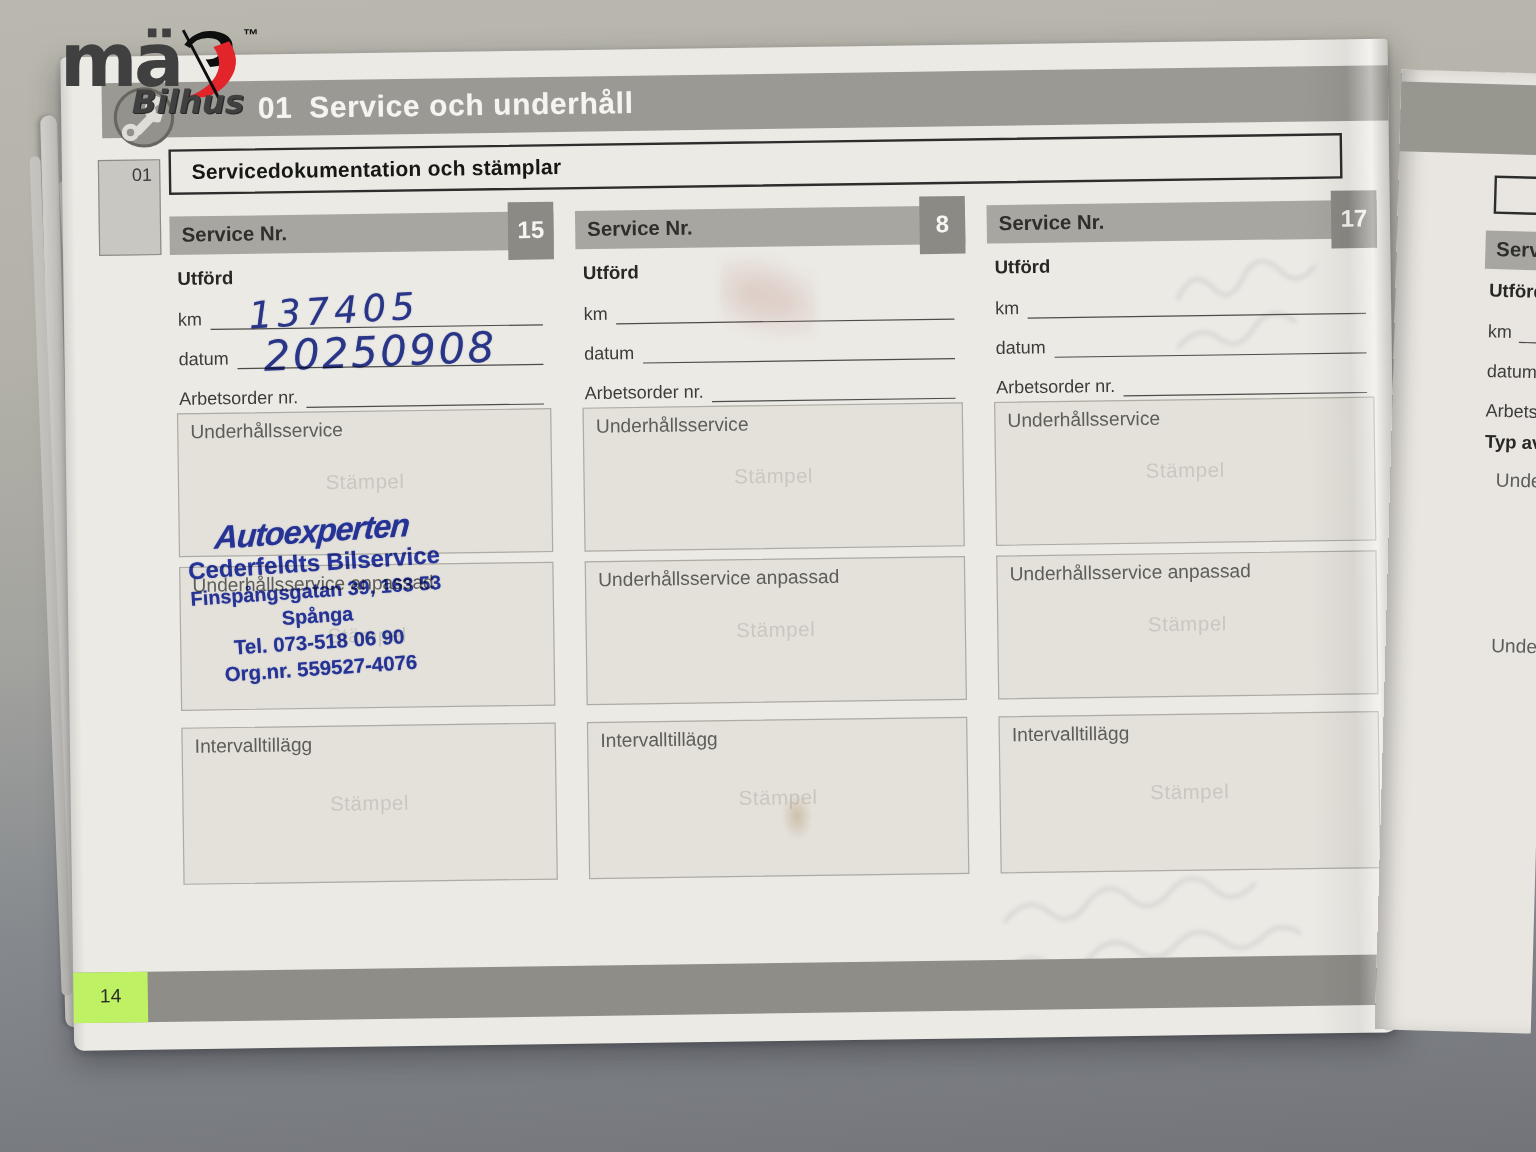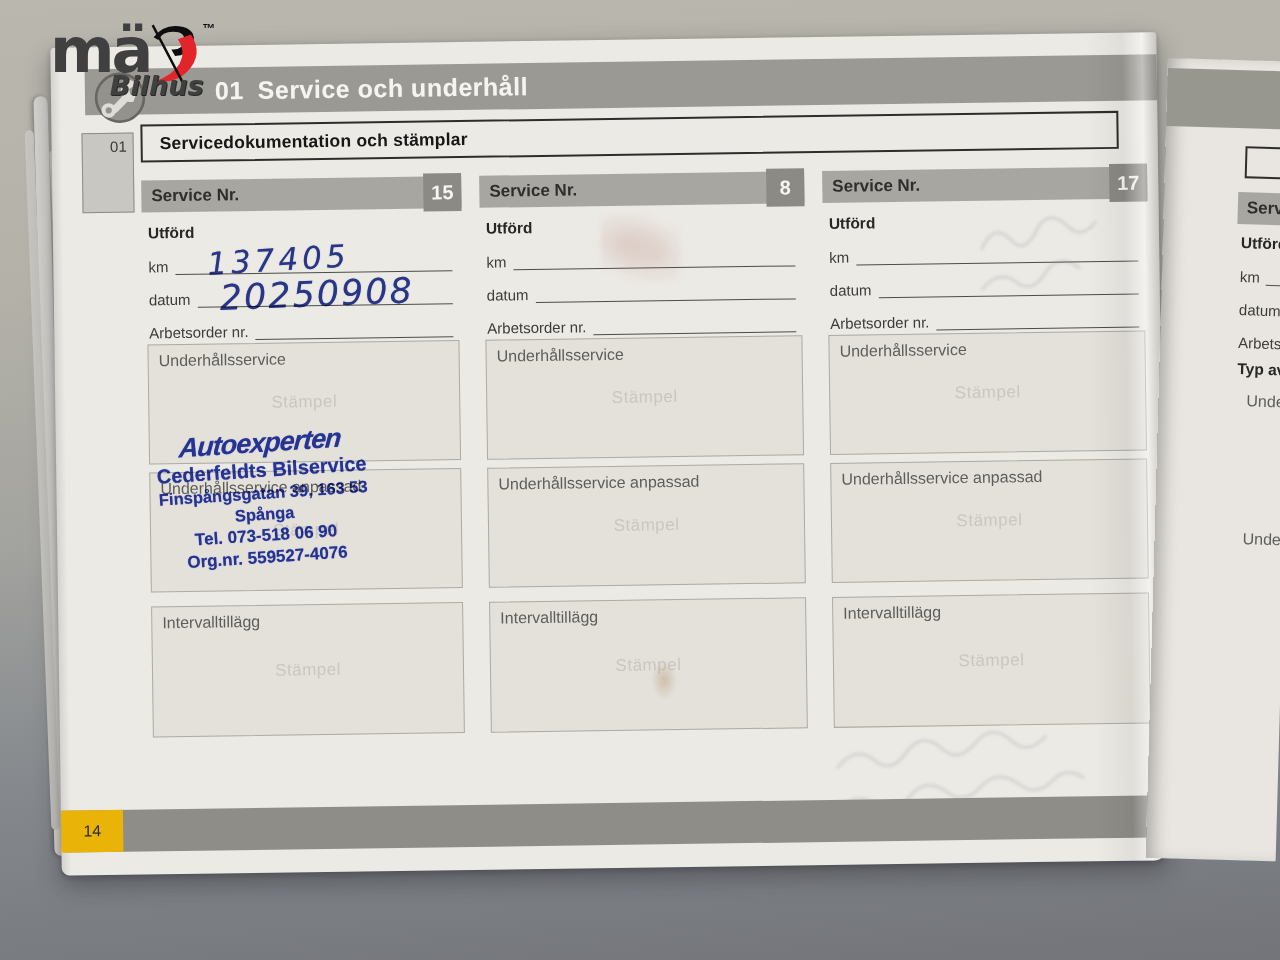--- a/index.html
+++ b/index.html
@@ -43,21 +43,21 @@
     border:2px solid #2d2d2b;box-sizing:border-box;display:flex;align-items:center;}
   .title-box span{margin-left:17px;font-size:17.5px;font-weight:bold;color:#171715;letter-spacing:.2px;}
 
   
   .columns{position:absolute;left:89px;top:134px;display:flex;gap:18px;}
   .card{position:relative;width:320px;height:560px;}
   .card.c2,.card.c3{width:325px;}
 
   .card-head{height:32px;background:#a8a6a0;display:flex;align-items:center;justify-content:space-between;}
   .ch-label{margin-left:10px;font-size:17px;font-weight:bold;color:#2e2e2c;}
-  .ch-num{width:38px;height:38px;background:#8b8a85;color:#f6f5f2;font-size:20px;font-weight:bold;
+  .ch-num{width:38px;height:48px;background:#8b8a85;color:#f6f5f2;font-size:20px;font-weight:bold;
     display:flex;align-items:center;justify-content:center;}
 
   .fields{padding:6px 6px 0 6px;}
   .flabel{font-size:15.5px;font-weight:bold;color:#272725;margin-top:6px;}
   .frow{display:flex;align-items:flex-end;margin-top:9px;height:24px;}
   .fl{font-size:15px;color:#3c3c3a;white-space:nowrap;}
   .fline{flex:1;margin-left:7px;margin-right:4px;border-bottom:1.4px solid #4c4c4a;position:relative;height:22px;}
   .typ{margin-top:9px;margin-bottom:5px;}
 
   .hand{position:absolute;font-family:"DejaVu Sans",sans-serif;font-style:italic;
@@ -81,21 +81,21 @@
     text-shadow:0 0 1px rgba(40,57,172,.6);}
   .st-l1{font-size:27px;font-weight:bold;font-style:italic;letter-spacing:-1px;transform:skewX(-8deg);line-height:30px;}
   .st-l2{font-size:20px;font-weight:bold;line-height:25px;}
   .st-l3{font-size:16.5px;font-weight:bold;line-height:21px;}
   .st-l4{font-size:17px;font-weight:bold;line-height:22px;}
   .st-l5{font-size:17px;font-weight:bold;line-height:22px;}
 
   
   .footer-band{position:absolute;left:0;top:763px;width:100%;height:42px;background:#8e8d88;
     border-radius:0 0 10px 6px;}
-  .page-num{position:absolute;left:0;top:0;width:62px;height:42px;background:#eab308;
+  .page-num{position:absolute;left:0;top:0;width:62px;height:42px;background:#bef264;
     display:flex;align-items:center;justify-content:center;font-size:16px;color:#2b2b29;}
 
   
   .stain-brown{position:absolute;width:26px;height:40px;border-radius:50%;
     background:radial-gradient(ellipse at center,rgba(150,115,55,.30),rgba(150,115,55,0) 70%);filter:blur(1px);}
   .ghost{position:absolute;opacity:.5;filter:blur(1.6px);pointer-events:none;}
   .ghost svg path{stroke:rgba(108,106,116,.35);fill:none;stroke-width:3;stroke-linecap:round;}
   .ghost18{position:absolute;width:80px;height:70px;filter:blur(2.5px);
     background:radial-gradient(ellipse at 30% 40%,rgba(165,95,85,.18),transparent 60%),
                radial-gradient(ellipse at 70% 60%,rgba(165,95,85,.15),transparent 60%);}

